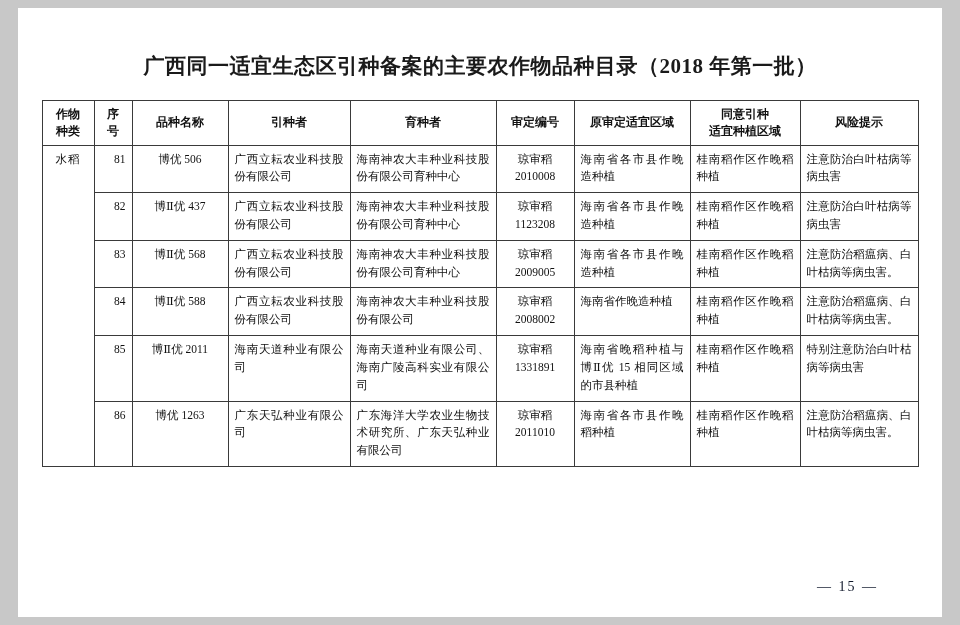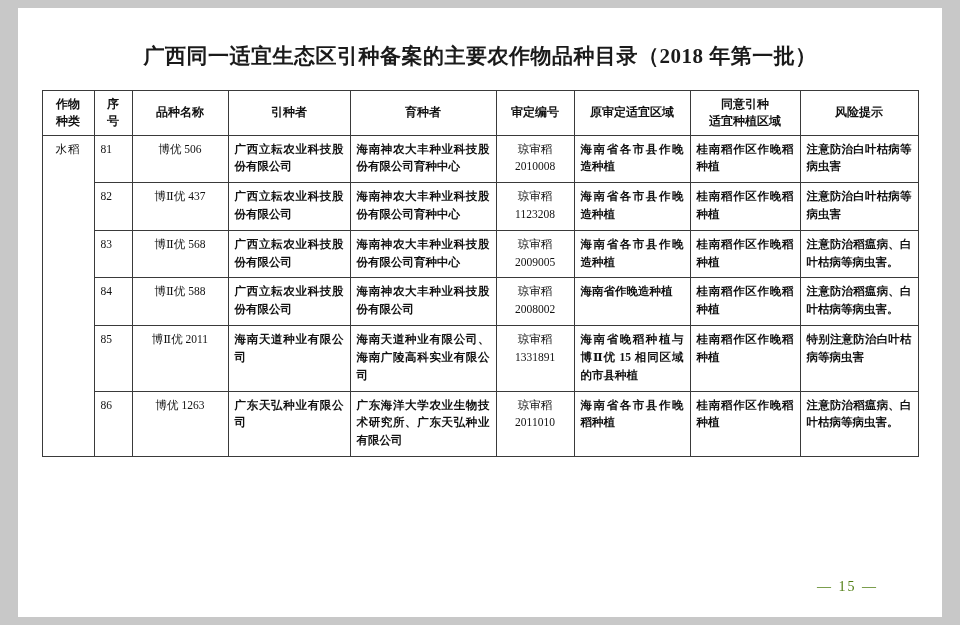--- a/index.html
+++ b/index.html
@@ -17,21 +17,21 @@
     position: absolute;
     left: 18px;
     top: 8px;
     width: 924px;
     height: 609px;
     background: #ffffff;
     box-sizing: border-box;
   }
   .doc-title {
     margin: 0;
-    padding: 34px 0 20px 0;
+    padding: 44px 0 20px 0;
     text-align: center;
     font-size: 21px;
     font-weight: bold;
     letter-spacing: 0.5px;
     color: #1a1a1a;
     font-family: "Liberation Serif", "DejaVu Serif", serif;
   }
   .table-wrap {
     padding: 0 16px;
   }
@@ -60,34 +60,33 @@
     line-height: 1.4;
   }
   td.c-kind {
     text-align: center;
     vertical-align: middle;
     font-size: 12.5px;
     letter-spacing: 1px;
     margin-top: 40px;
   }
   td.c-num {
-    text-align: left;
+    text-align: right;
     vertical-align: middle;
     font-size: 12px;
   }
   td.c-name {
     text-align: center;
     vertical-align: middle;
     font-size: 12px;
   }
   td.c-just {
     text-align: justify;
     text-align-last: left;
     vertical-align: middle;
-    font-weight: bold;
   }
   td.c-code {
     text-align: center;
     vertical-align: middle;
     font-size: 11.5px;
     margin-left: 8px;
   }
   .col-kind  { width: 52px; }
   .col-seq   { width: 38px; }
   .col-var   { width: 96px; }
@@ -96,21 +95,21 @@
   .col-appr  { width: 78px; }
   .col-orig  { width: 116px; }
   .col-agree { width: 110px; }
   .col-risk  { width: 118px; }
   .th-two-line span { display: block; }
   .page-footer {
     position: absolute;
     right: 64px;
     bottom: 22px;
     font-size: 14px;
-    color: #4d7c0f;
+    color: #0f172a;
     letter-spacing: 2px;
   }
 </style>
 </head>
 <body>
 
 <div class="page">
 
   <h1 class="doc-title">广西同一适宜生态区引种备案的主要农作物品种目录（2018 年第一批）</h1>
 

